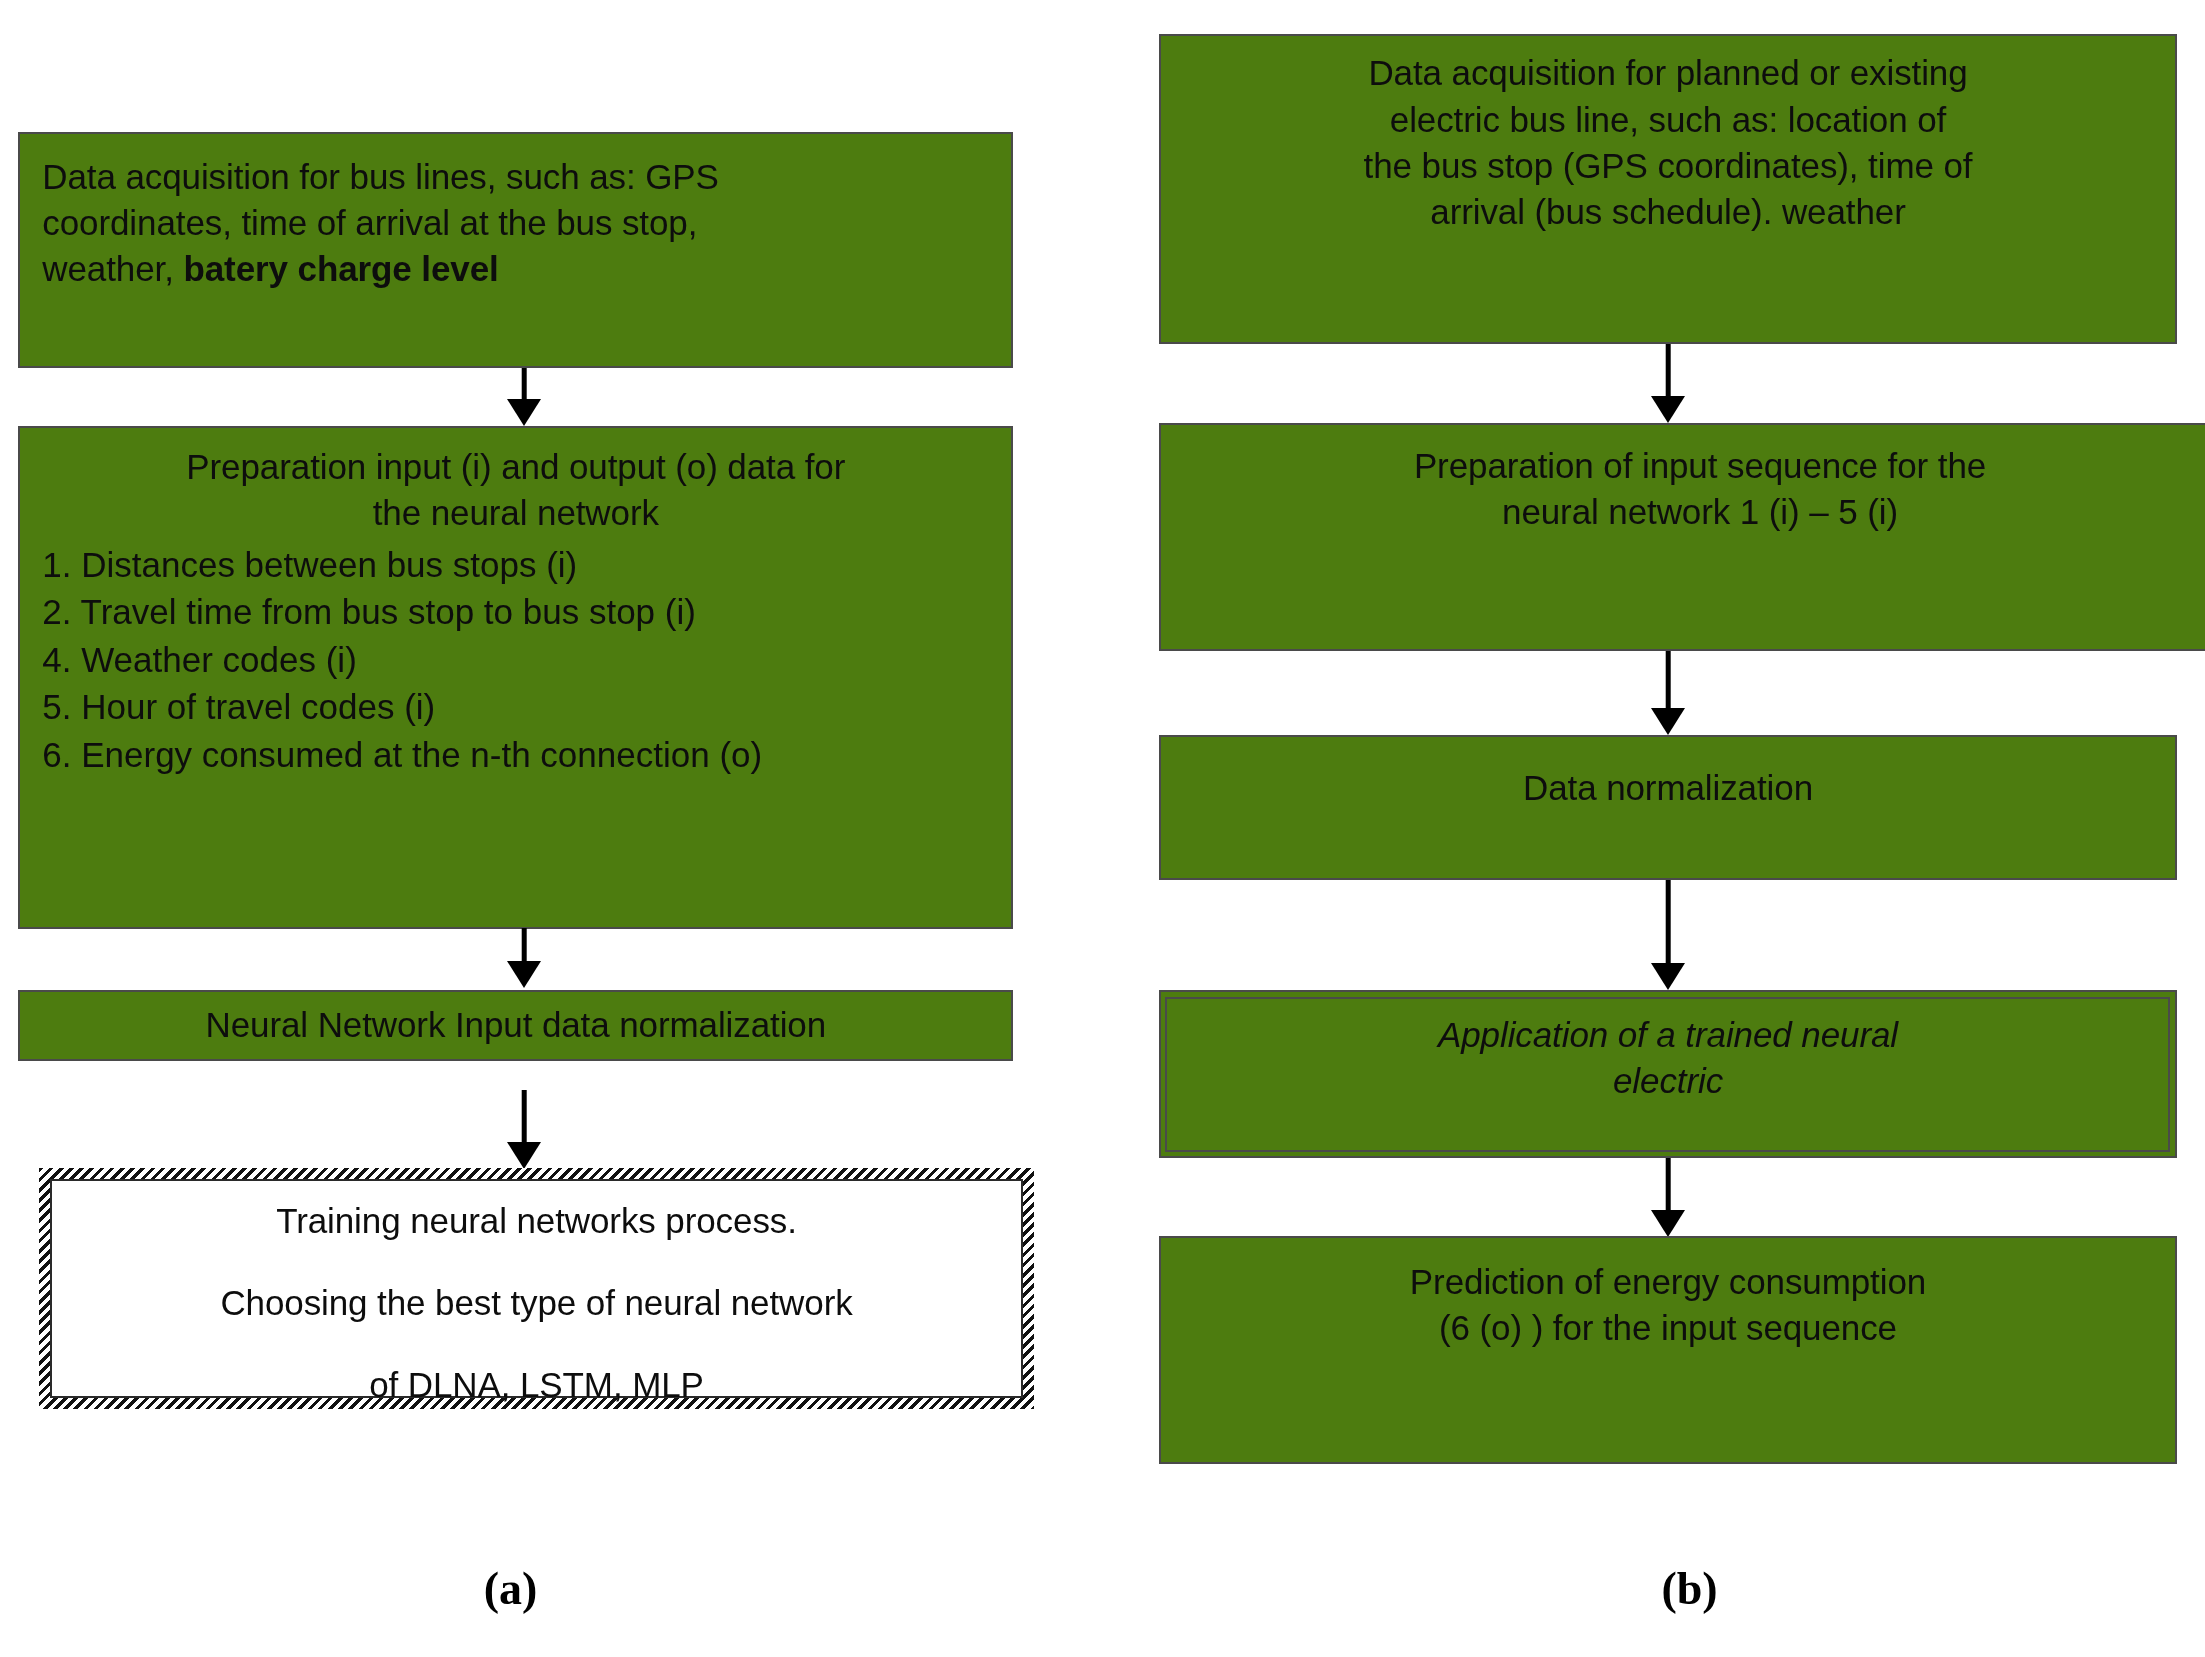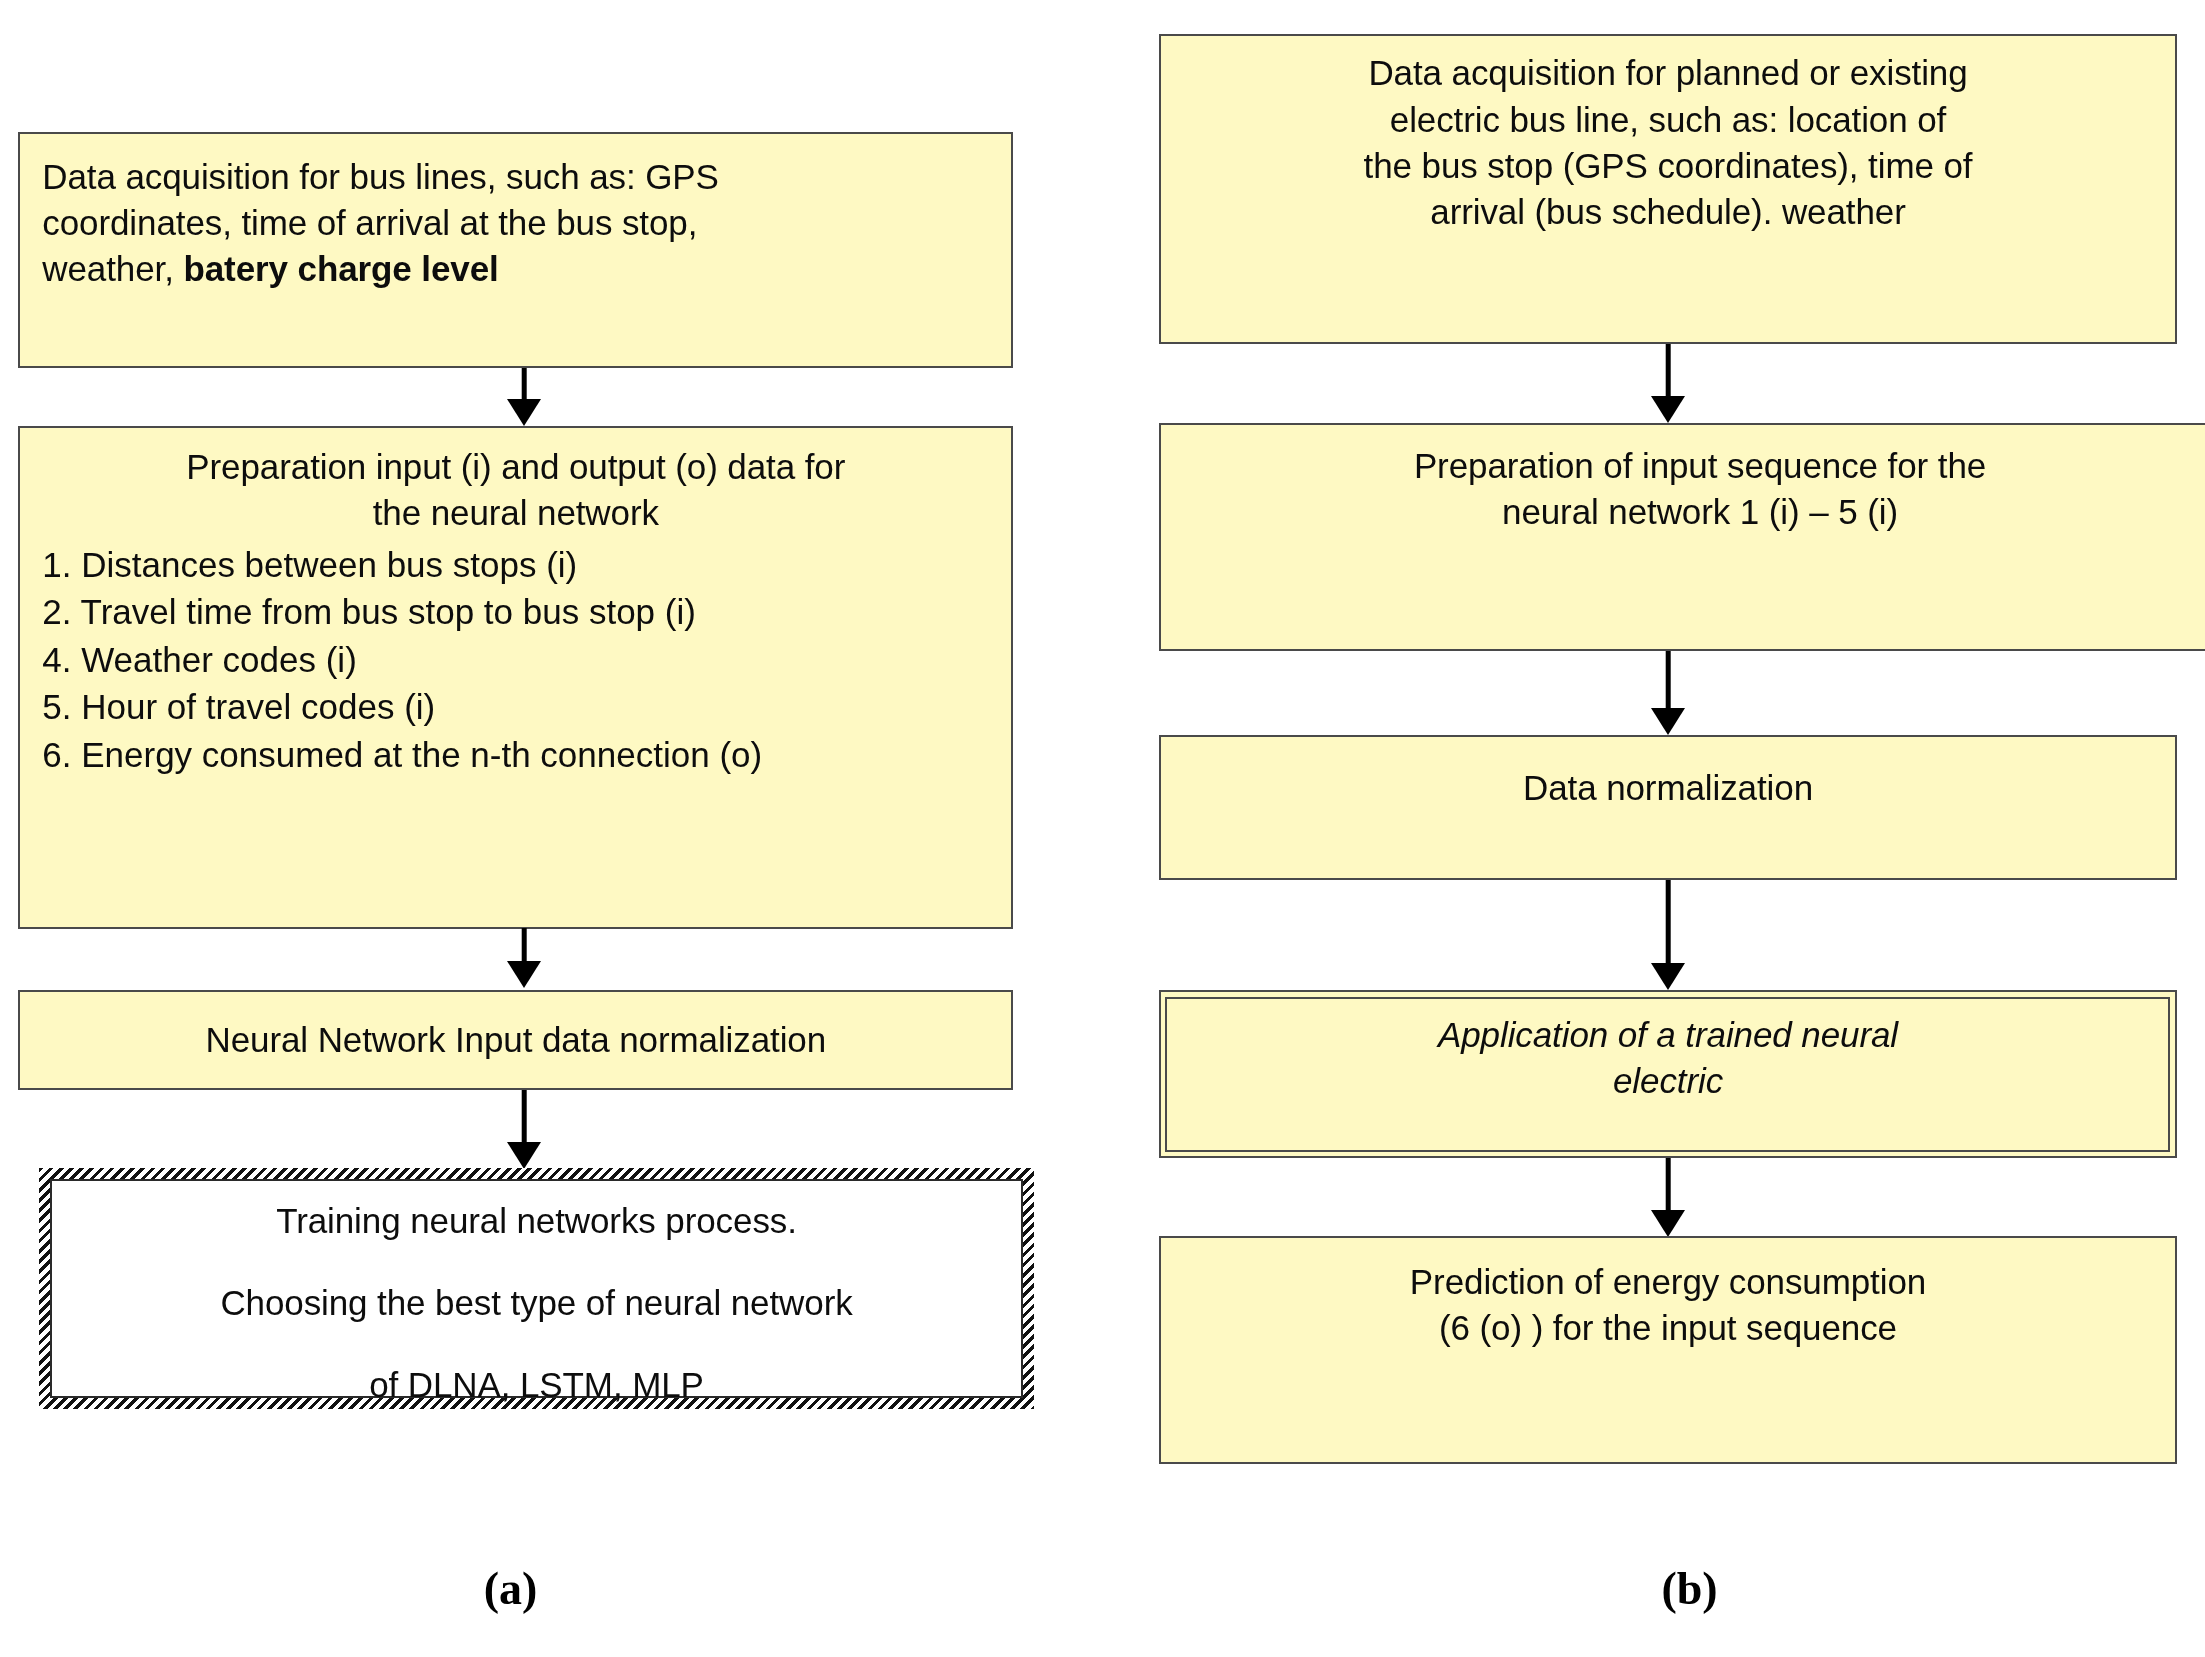--- a/index.html
+++ b/index.html
@@ -21,21 +21,21 @@
     top: 0;
     height: 1658px;
   }
   #panel-a { left: 0px;    width: 1113px; }
   #panel-b { left: 1113px; width: 1092px; }
 
   
   .fbox {
     position: absolute;
     box-sizing: border-box;
-    background: #fef9c3;
+    background: #4d7c0f;
     border: 2.6px solid #4a4a4a;
     display: flex;
     flex-direction: column;
     justify-content: flex-start;
   }
   .fbox.center   { align-items: center; }
   .fbox.vcenter  { justify-content: center; }
 
   .btext {
     font-size: 35px;
@@ -151,21 +151,21 @@
       <li>5. Hour of travel codes (i)</li>
       <li>6. Energy consumed at the n-th connection (o)</li>
     </ul>
   </div>
 
   <div class="arrow" id="a-arrow-2" style="left:524px; top:928px; height:60px;">
     <div class="shaft" style="height:35px;"></div>
     <div class="head"></div>
   </div>
 
-  <div class="fbox center vcenter" id="a-box-3" style="left:18.3px; top:990px; width:995px; height:100px; padding:0 22px;">
+  <div class="fbox center vcenter" id="a-box-3" style="left:18.3px; top:990px; width:995px; height:71px; padding:0 22px;">
     <div class="btext left" style="width:auto;">Neural Network Input data normalization</div>
   </div>
 
   <div class="arrow" id="a-arrow-3" style="left:524px; top:1090px; height:79px;">
     <div class="shaft" style="height:54px;"></div>
     <div class="head"></div>
   </div>
 
   <div class="hatchwrap" id="a-box-4" style="left:39px; top:1168px; width:995px; height:241px;">
     <div class="inner" style="padding:17px 19.6px 0 19.6px; justify-content:flex-start;gap:36px;">

